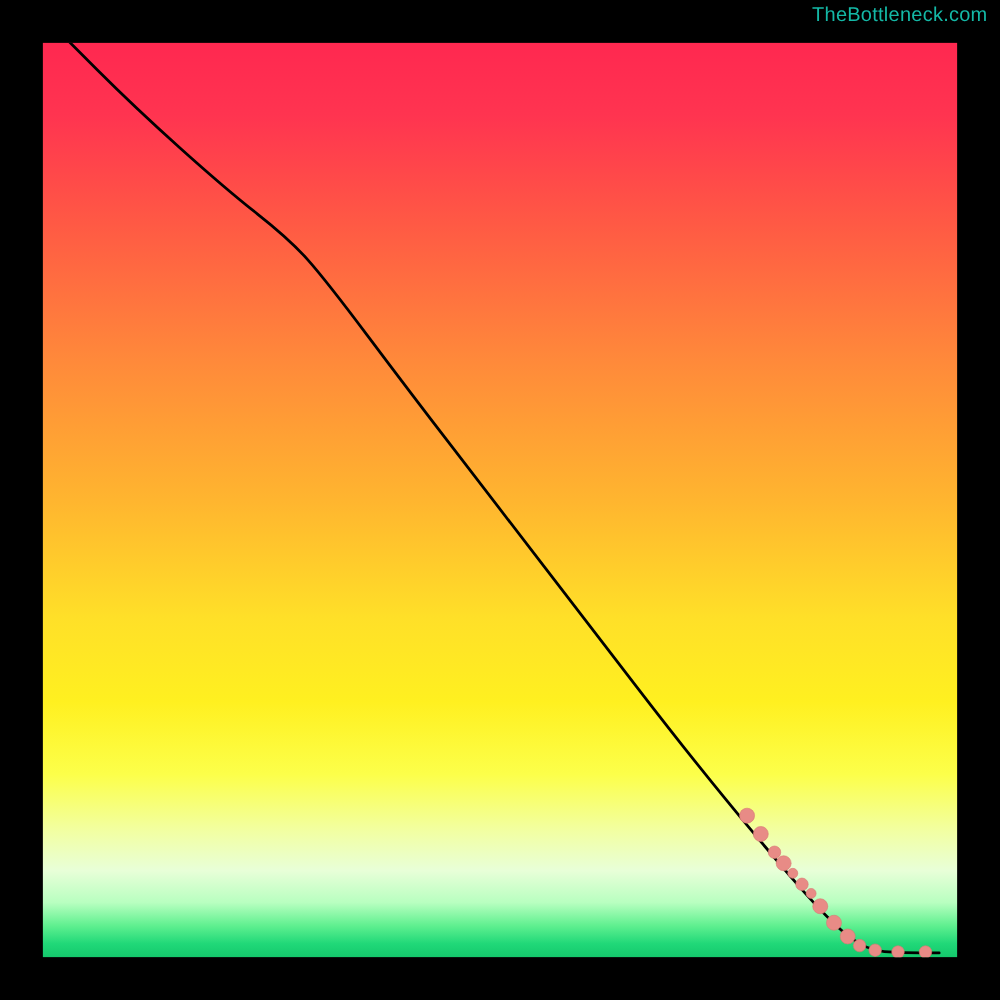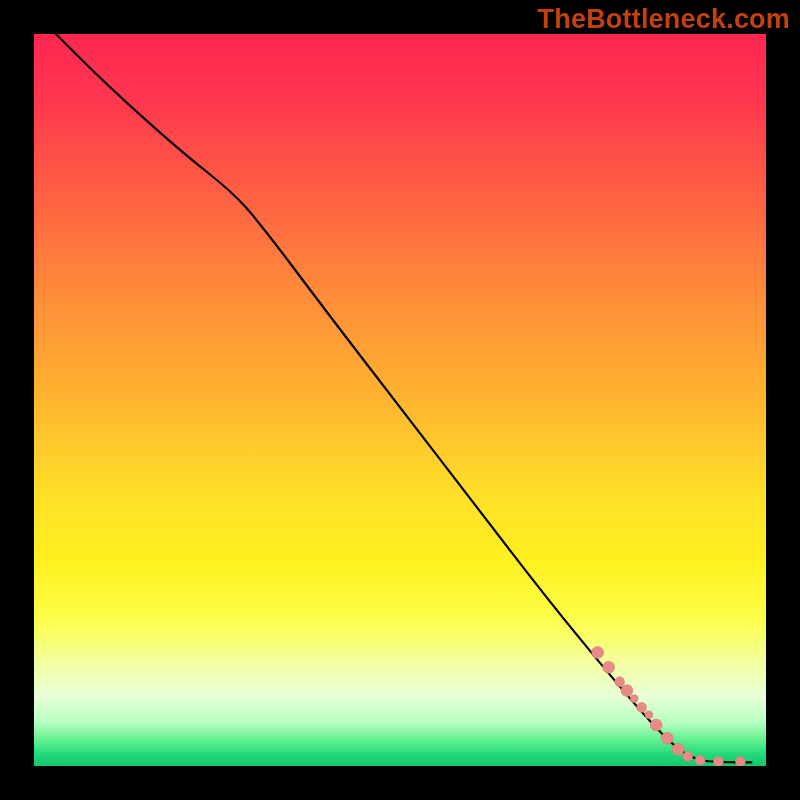--- a/index.html
+++ b/index.html
@@ -13,23 +13,23 @@
   }
   .stage {
     position: relative;
     width: 800px;
     height: 800px;
   }
   .watermark {
     position: absolute;
     top: 4px;
     right: 10px;
-    color: #c2410c;
-    font-size: 27px;
-    font-weight: 700;
+    color: #14b8a6;
+    font-size: 16px;
+    font-weight: 400;
     letter-spacing: 0.2px;
     user-select: none;
   }
   .plot {
     position: absolute;
     left: 34px;
     top: 34px;
     width: 732px;
     height: 732px;
     overflow: hidden;

